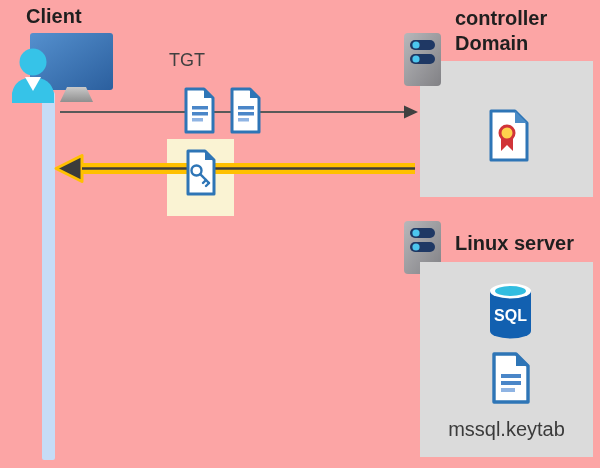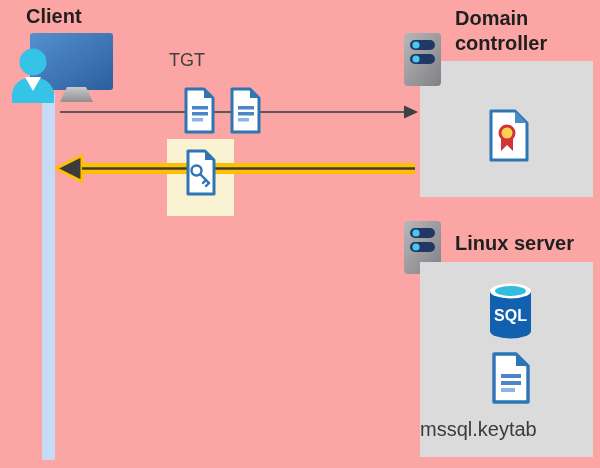--- a/index.html
+++ b/index.html
@@ -3,21 +3,21 @@
 <meta charset="utf-8">
 <style>
   html,body{margin:0;padding:0;background:#ffffff;}
   #canvas{
     position:relative;width:600px;height:468px;overflow:hidden;background:#fca5a5;
     font-family:"Liberation Sans","DejaVu Sans",sans-serif;
   }
   .abs{position:absolute;}
   .heading{font-weight:bold;font-size:20px;color:#1f1f1f;line-height:25px;white-space:nowrap;}
   .ticket-label{font-size:18px;color:#404040;text-align:left;width:60px;}
-  .file-label{font-size:20px;color:#3b3b3b;text-align:left;}
+  .file-label{font-size:20px;color:#3b3b3b;text-align:center;}
   .panel{background:#dbdbdb;}
   .vbar{background:#c6dcf6;border-radius:2px;}
   .hl-box{background:#faf3d3;}
   svg{display:block;}
 </style>
 </head>
 <body>
 
 <div id="canvas">
 
@@ -84,22 +84,22 @@
     <polygon points="20,2 29,11 20,11" fill="#2E75B6"></polygon>
     <g stroke="#2E75B6" stroke-width="2.4" fill="none" stroke-linecap="round">
       <circle cx="11.5" cy="21.5" r="5"></circle>
       <line x1="15.2" y1="25.2" x2="24" y2="34"></line>
       <line x1="21" y1="31" x2="18" y2="34"></line>
       <line x1="24" y1="34" x2="21" y2="37"></line>
     </g>
   </svg>
 
   <div class="abs heading" style="left:455px;top:6px;">
+    <div>controller</div>
     <div>Domain</div>
-    <div>controller</div>
   </div>
 
   <div class="abs panel" style="left:420px;top:61px;width:173px;height:136px;"></div>
 
   <svg class="abs" style="left:403px;top:32px;" width="39" height="55" viewBox="0 0 39 55">
     <defs>
       <linearGradient id="srvGrad1" x1="0" y1="0" x2="1" y2="1">
         <stop offset="0" stop-color="#b7b7ba"></stop>
           <stop offset="1" stop-color="#818185"></stop>
       </linearGradient>

